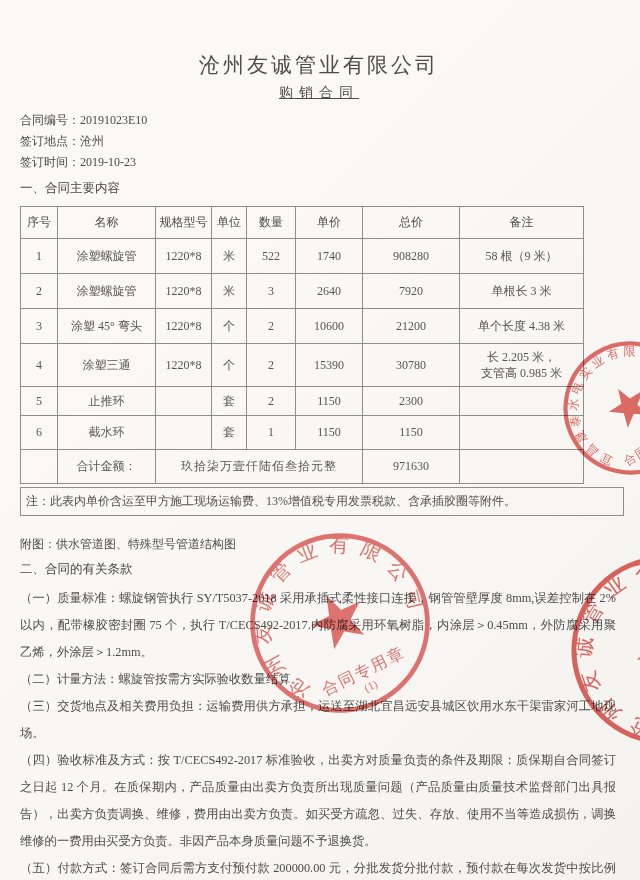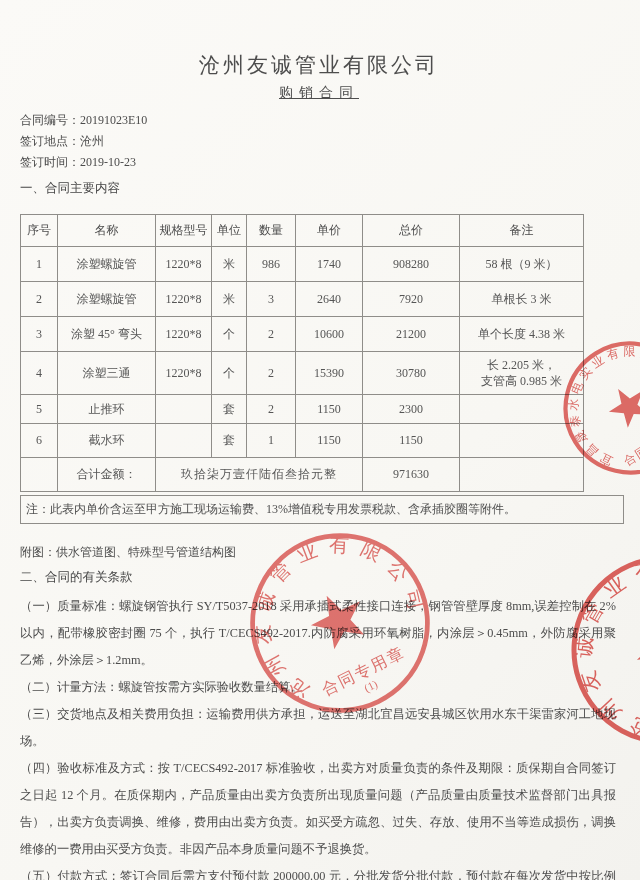--- a/index.html
+++ b/index.html
@@ -12,21 +12,21 @@
   }
   .content { position:relative; padding:50px 22px 0 20px; }
   .company-title { text-align:center; font-size:21px; letter-spacing:3px; color:#4d4d4d; line-height:30px; font-weight:normal; }
   .doc-title { text-align:center; font-size:14px; letter-spacing:6px; color:#4d4d4d; line-height:26px; font-weight:normal;text-decoration:underline; }
   .info-row { display:flex; justify-content:space-between; margin-top:4px; font-size:12px; }
   .info-left .line { line-height:20px; }
   .info-left .line + .line { margin-top:12px; }
   .info-right { width:200px; }
   .info-right .line { line-height:21px; }
   .section-title { font-size:12.5px; font-weight:normal; color:#454545; margin-top:5px; line-height:20px; }
-  table.items { border-collapse:collapse; table-layout:fixed; width:563px; margin-top:16px; font-size:12px; color:#555; }
+  table.items { border-collapse:collapse; table-layout:fixed; width:563px; margin-top:8px; font-size:12px; color:#555; }
   table.items th, table.items td { border:1px solid #8f8d89; text-align:center; vertical-align:middle; font-weight:normal; padding:1px 2px; }
   table.items th { color:#4c4c4c; }
   td.remark { white-space:pre-line; line-height:16px; }
   td.words { letter-spacing:1px; }
   .note-box { width:604px; border:1px solid #8f8d89; margin-top:3px; padding:4px 5px; font-size:12px; line-height:19px; color:#4f4f4f; }
   .attach-line { font-size:12px; margin-top:18px; line-height:20px; }
   .clauses { margin-top:6px; width:596px; }
   .clause { font-size:12.3px; line-height:27px; text-align:justify; color:#4c4c4c; }
   .stamp { position:absolute; mix-blend-mode:multiply; opacity:.85; pointer-events:none; }
   .stamp svg { display:block; }
@@ -79,21 +79,21 @@
         <th>数量</th>
         <th>单价</th>
         <th>总价</th>
         <th>备注</th>
       </tr>
       <tr style="height:35px">
         <td>1</td>
         <td>涂塑螺旋管</td>
         <td>1220*8</td>
         <td>米</td>
-        <td>986</td>
+        <td>522</td>
         <td>1740</td>
         <td>908280</td>
         <td class="remark">58 根（9 米）</td>
       </tr>
       <tr style="height:35px">
         <td>2</td>
         <td>涂塑螺旋管</td>
         <td>1220*8</td>
         <td>米</td>
         <td>3</td>

